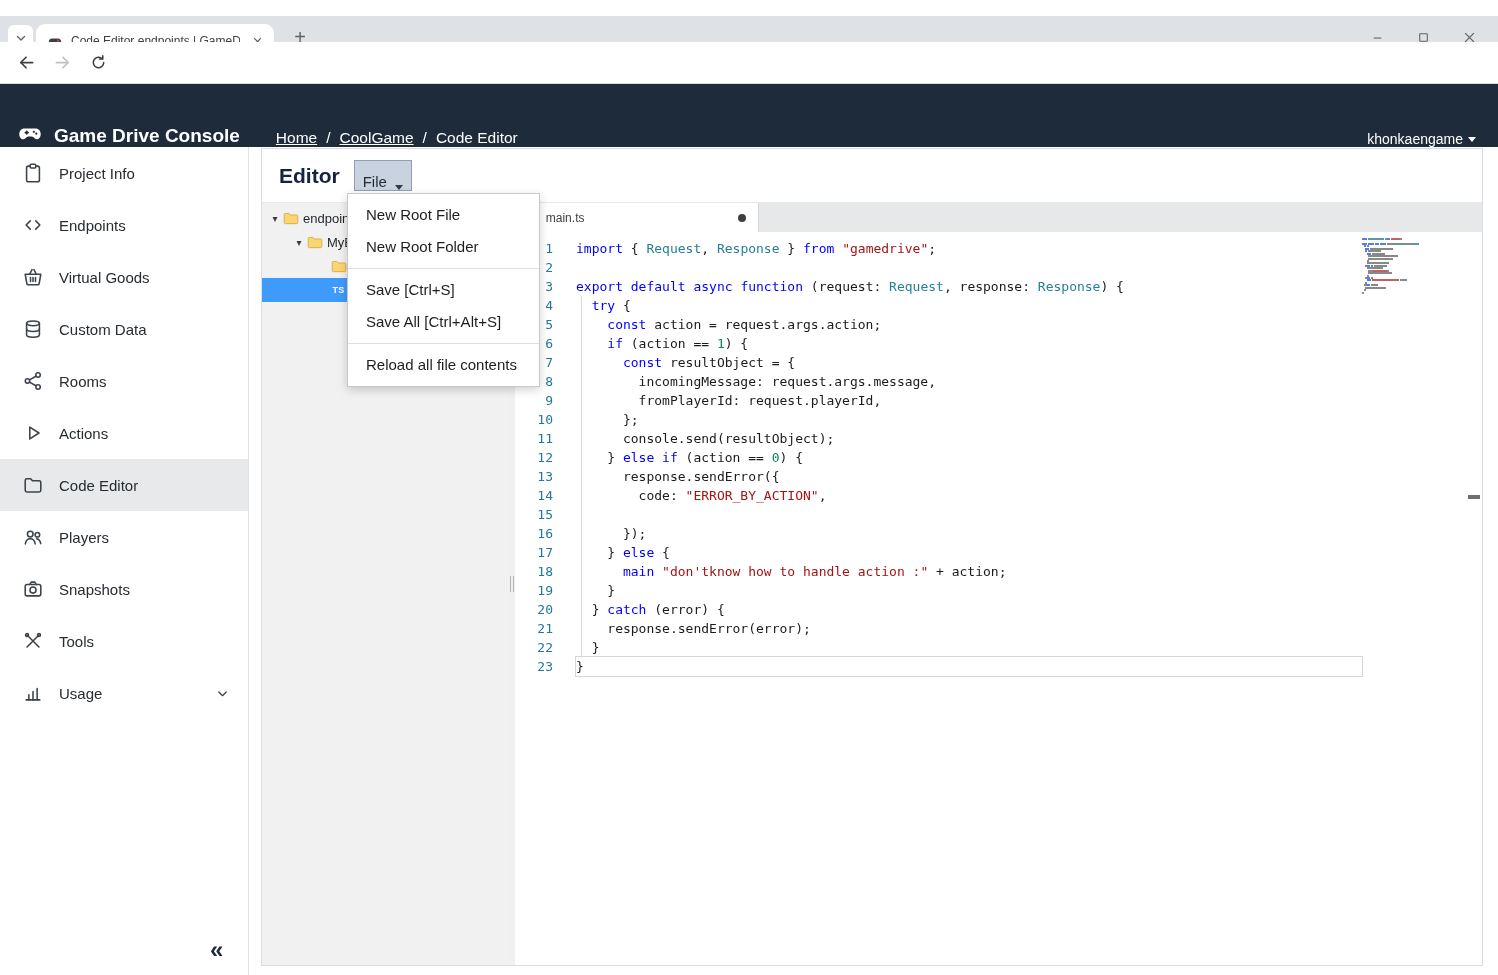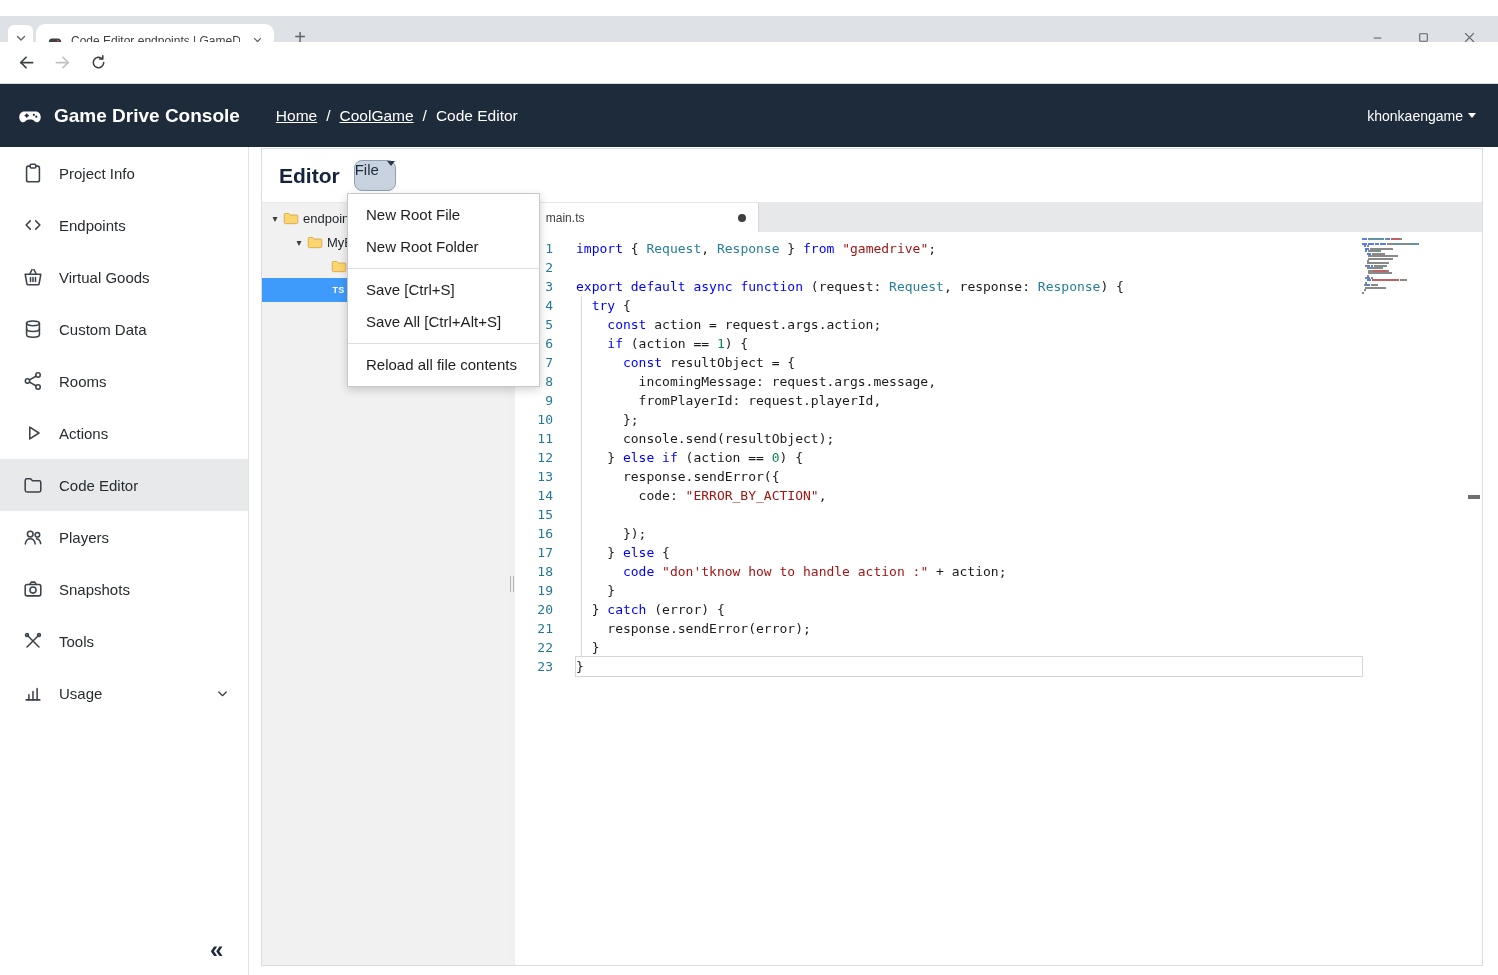--- a/index.html
+++ b/index.html
@@ -24,21 +24,21 @@
   .url-text{font-size:13.5px;color:#202124;margin-left:10px;flex:1;white-space:nowrap;overflow:hidden}
   .url-path{color:#5f6368}
   .url-ic{display:flex;align-items:center;margin-left:12px;cursor:pointer}
   .ext-cluster{position:absolute;right:14px;top:47px;height:32px;display:flex;align-items:center;gap:13px}
   .ext-cluster>span{display:flex;align-items:center;cursor:pointer}
   .abp-badge{width:22px;height:22px;border-radius:6px;background:#c70d2c;color:#fff;font-size:7.5px;font-weight:bold;display:flex;align-items:center;justify-content:center;letter-spacing:.2px}
   .tsep{width:1px;height:20px;background:#d4d7da;cursor:default}
   .avatar{width:26px;height:26px;border-radius:50%;background:radial-gradient(circle at 35% 35%,#c9a27a,#7a5c3e 70%,#5c4630)}
 
   
-  .appheader{position:absolute;left:0;top:84px;width:100%;height:63px;background:#1d2b3b;display:flex;align-items:center;color:#fff}
+  .appheader{position:absolute;left:0;top:84px;width:100%;height:63px;background:#1d2b3b;display:flex;align-items:flex-end;color:#fff}
   .logo{margin-left:16px;display:flex;align-items:center}
   .apptitle{font-size:19px;font-weight:700;margin-left:10px;white-space:nowrap}
   .crumbs{margin-left:36px;display:flex;align-items:center;gap:9px;font-size:15.5px}
   .crumb.link{text-decoration:underline;cursor:pointer}
   .crumbs .sep{color:#fff}
   .usermenu{margin-left:auto;margin-right:22px;display:flex;align-items:center;gap:5px;font-size:14px;cursor:pointer}
   .caret-dn{width:0;height:0;border-left:4.5px solid transparent;border-right:4.5px solid transparent;border-top:5px solid #fff;display:inline-block}
   .caret-dn.dark{border-top-color:#2c3a4d}
 
   
@@ -46,21 +46,21 @@
   .sb-item{height:52px;display:flex;align-items:center;padding-left:22px;gap:15px;font-size:15px;color:#272c31;cursor:pointer}
   .sb-item.active{background:#e7e9ea}
   .sb-icon{width:22px;height:22px;display:flex;align-items:center;justify-content:center;flex:none}
   .sb-chev{margin-left:auto;margin-right:18px;display:flex;align-items:center}
   .collapse-btn{position:absolute;left:210px;top:936px;font-size:24px;color:#1d2b3b;cursor:pointer;font-weight:bold}
 
   
   .card{position:absolute;left:261px;top:148px;width:1222px;height:818px;background:#fff;border:1px solid #d9dde1;overflow:hidden}
   .card-header{height:54px;display:flex;align-items:center;padding-left:17px;gap:14px;background:#fff;border-bottom:1px solid #e6e9ec}
   .panel-title{font-size:21px;font-weight:bold;color:#16233f}
-  .file-btn{display:flex;align-items:flex-start;gap:8px;height:31px;padding:0 0;background:#c9d3df;border:1px solid #8fa0b4;border-radius:8px;font-size:15px;color:#1c2b3a;font-family:inherit;cursor:pointer}
+  .file-btn{display:flex;align-items:flex-end;gap:8px;height:31px;padding:0 8px;background:#c9d3df;border:1px solid #8fa0b4;border-radius:0;font-size:15px;color:#1c2b3a;font-family:inherit;cursor:pointer}
   .card-body{position:absolute;left:0;top:54px;right:0;bottom:0;display:flex}
 
   
   .tree-panel{width:247px;background:#f1f1f2;padding-top:3px;overflow:hidden}
   .tree-row{height:24px;display:flex;align-items:center;font-size:13px;color:#1f2328;cursor:pointer;white-space:nowrap}
   .tree-row.selected{background:#3e9bfb;color:#fff}
   .tree-arrow{width:14px;text-align:center;font-size:10px;color:#3c3c3c;flex:none}
   .tree-row.selected .tree-arrow{color:#fff}
   .tree-icon{width:17px;display:flex;align-items:center;justify-content:center;flex:none;margin-right:4px}
   .tree-icon.ts{font-size:9px;font-weight:bold;color:#2f74c0;letter-spacing:.3px}
@@ -423,21 +423,21 @@
               <div class="code-line"><span class="ln">8</span><span class="lt"><span class="tk-pl">        incomingMessage: request.args.message,</span></span></div>
               <div class="code-line"><span class="ln">9</span><span class="lt"><span class="tk-pl">        fromPlayerId: request.playerId,</span></span></div>
               <div class="code-line"><span class="ln">10</span><span class="lt"><span class="tk-pl">      };</span></span></div>
               <div class="code-line"><span class="ln">11</span><span class="lt"><span class="tk-pl">      console.send(resultObject);</span></span></div>
               <div class="code-line"><span class="ln">12</span><span class="lt"><span class="tk-pl">    } </span><span class="tk-kw">else</span><span class="tk-pl"> </span><span class="tk-kw">if</span><span class="tk-pl"> (action == </span><span class="tk-num">0</span><span class="tk-pl">) {</span></span></div>
               <div class="code-line"><span class="ln">13</span><span class="lt"><span class="tk-pl">      response.sendError({</span></span></div>
               <div class="code-line"><span class="ln">14</span><span class="lt"><span class="tk-pl">        code: </span><span class="tk-str">"ERROR_BY_ACTION"</span><span class="tk-pl">,</span></span></div>
               <div class="code-line"><span class="ln">15</span></div>
               <div class="code-line"><span class="ln">16</span><span class="lt"><span class="tk-pl">      });</span></span></div>
               <div class="code-line"><span class="ln">17</span><span class="lt"><span class="tk-pl">    } </span><span class="tk-kw">else</span><span class="tk-pl"> {</span></span></div>
-              <div class="code-line"><span class="ln">18</span><span class="lt"><span class="tk-pl">      </span><span class="tk-kw">code</span><span class="tk-pl"> </span><span class="tk-str">"don'tknow how to handle action :"</span><span class="tk-pl"> + action;</span></span></div>
+              <div class="code-line"><span class="ln">18</span><span class="lt"><span class="tk-pl">      </span><span class="tk-kw">main</span><span class="tk-pl"> </span><span class="tk-str">"don'tknow how to handle action :"</span><span class="tk-pl"> + action;</span></span></div>
               <div class="code-line"><span class="ln">19</span><span class="lt"><span class="tk-pl">    }</span></span></div>
               <div class="code-line"><span class="ln">20</span><span class="lt"><span class="tk-pl">  } </span><span class="tk-kw">catch</span><span class="tk-pl"> (error) {</span></span></div>
               <div class="code-line"><span class="ln">21</span><span class="lt"><span class="tk-pl">    response.sendError(error);</span></span></div>
               <div class="code-line"><span class="ln">22</span><span class="lt"><span class="tk-pl">  }</span></span></div>
               <div class="code-line"><span class="ln">23</span><span class="lt"><span class="tk-pl">}</span></span></div>
             </div>
           <div class="minimap">
               <div class="mm-row"><span class="mm-seg" style="width: 5px; background: rgb(43, 95, 217);"></span><span class="mm-seg" style="width: 1px; background: transparent;"></span><span class="mm-seg" style="width: 2px; background: rgb(107, 107, 107);"></span><span class="mm-seg" style="width: 6px; background: rgb(42, 127, 158);"></span><span class="mm-seg" style="width: 2px; background: rgb(107, 107, 107);"></span><span class="mm-seg" style="width: 6px; background: rgb(42, 127, 158);"></span><span class="mm-seg" style="width: 1px; background: transparent;"></span><span class="mm-seg" style="width: 2px; background: rgb(107, 107, 107);"></span><span class="mm-seg" style="width: 3px; background: rgb(43, 95, 217);"></span><span class="mm-seg" style="width: 1px; background: transparent;"></span><span class="mm-seg" style="width: 9px; background: rgb(178, 58, 58);"></span><span class="mm-seg" style="width: 2px; background: rgb(107, 107, 107);"></span></div>
               <div class="mm-row"></div>
               <div class="mm-row"><span class="mm-seg" style="width: 5px; background: rgb(43, 95, 217);"></span><span class="mm-seg" style="width: 1px; background: transparent;"></span><span class="mm-seg" style="width: 6px; background: rgb(43, 95, 217);"></span><span class="mm-seg" style="width: 1px; background: transparent;"></span><span class="mm-seg" style="width: 4px; background: rgb(43, 95, 217);"></span><span class="mm-seg" style="width: 1px; background: transparent;"></span><span class="mm-seg" style="width: 6px; background: rgb(43, 95, 217);"></span><span class="mm-seg" style="width: 1px; background: transparent;"></span><span class="mm-seg" style="width: 8px; background: rgb(107, 107, 107);"></span><span class="mm-seg" style="width: 6px; background: rgb(42, 127, 158);"></span><span class="mm-seg" style="width: 10px; background: rgb(107, 107, 107);"></span><span class="mm-seg" style="width: 6px; background: rgb(42, 127, 158);"></span><span class="mm-seg" style="width: 2px; background: rgb(107, 107, 107);"></span></div>

